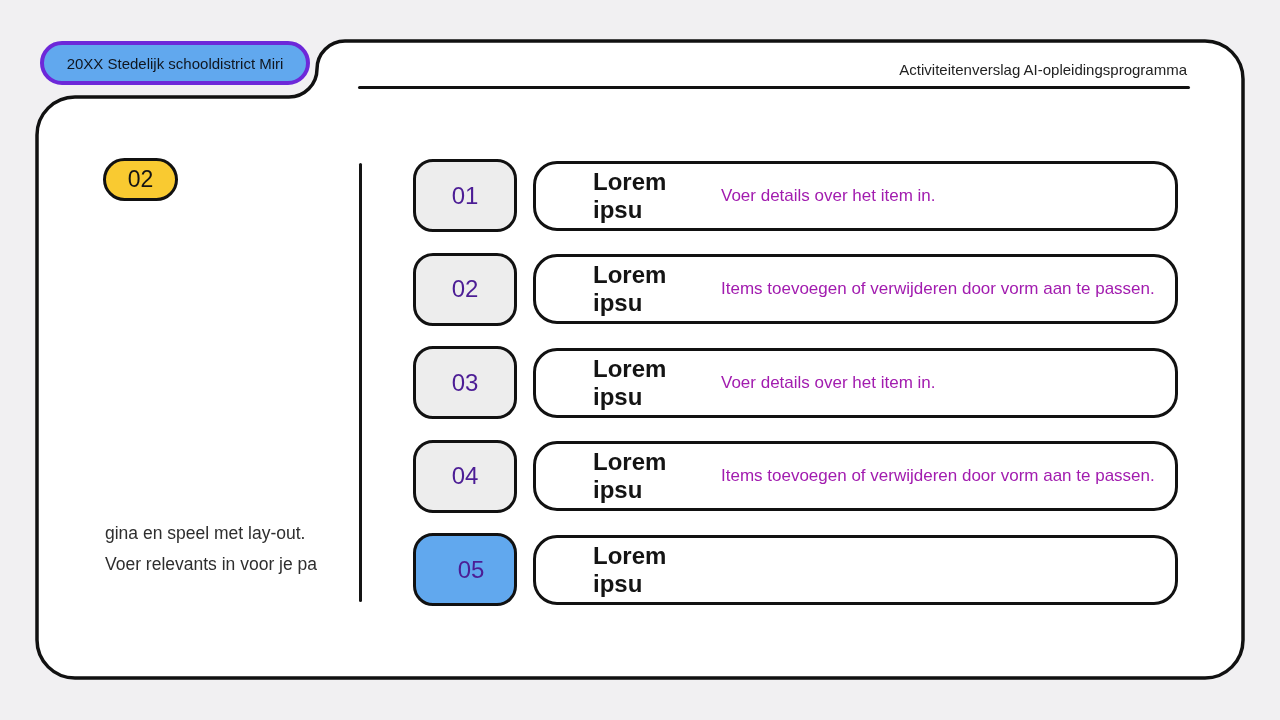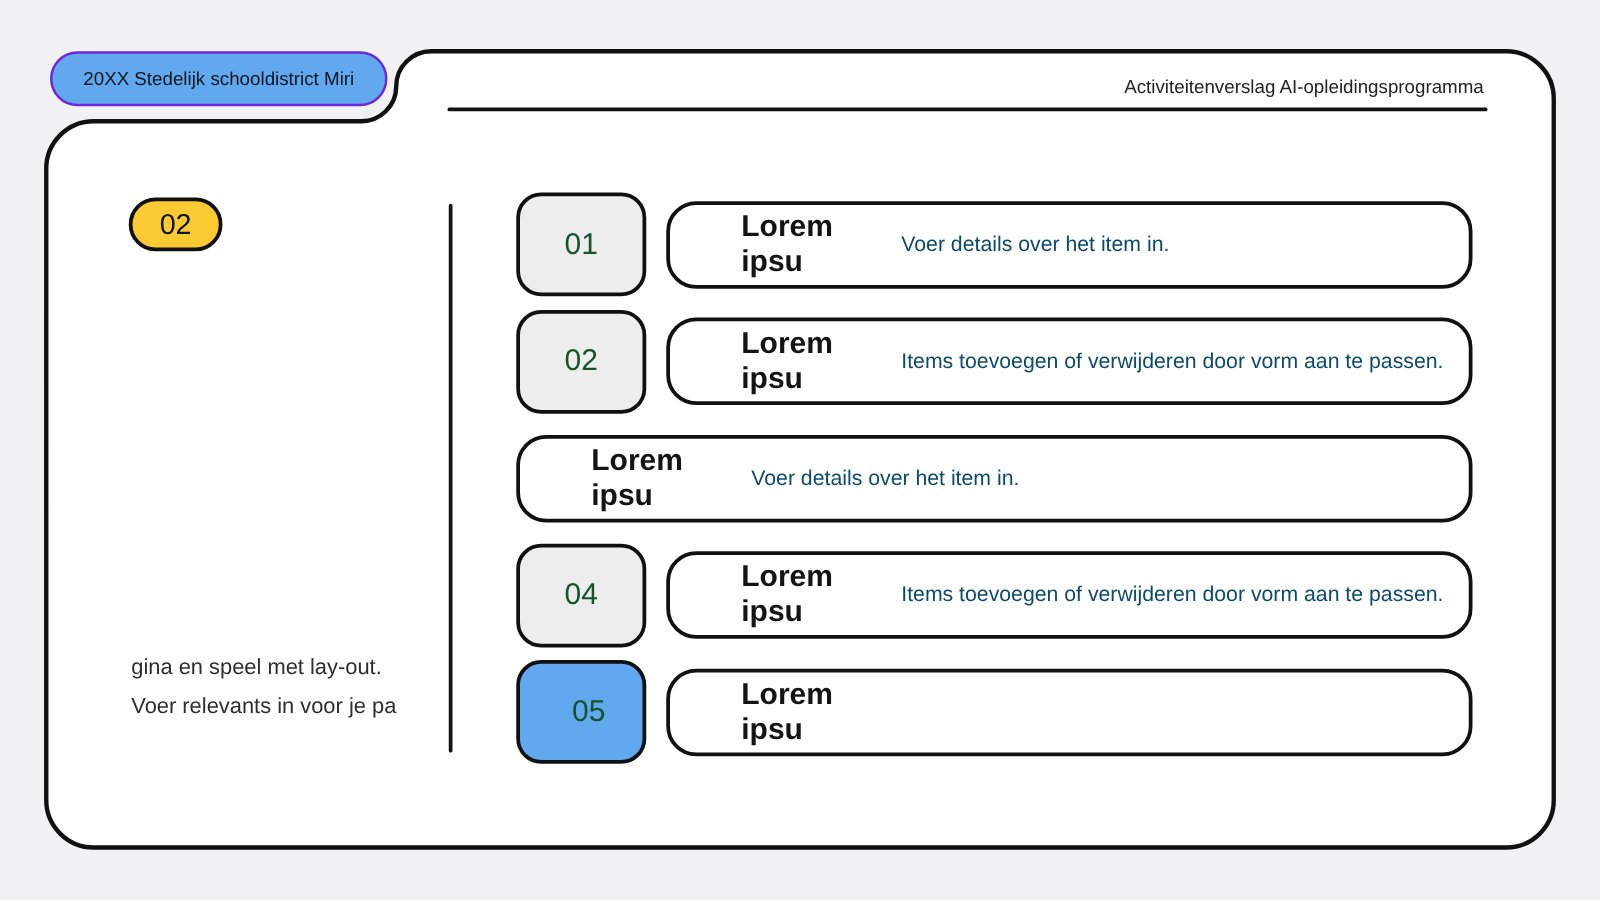--- a/index.html
+++ b/index.html
@@ -9,21 +9,21 @@
     font-family:"Liberation Sans", sans-serif;
     color:#1B1B1B;
     overflow:hidden;
   }
   .stage{position:relative;width:1280px;height:720px;}
   .card-svg{position:absolute;left:0;top:0;width:1280px;height:720px;}
 
   
   .top-badge{
     position:absolute;left:40px;top:41px;width:270px;height:44px;
-    box-sizing:border-box;border:2px solid #6d28d9;border-radius:23px;
+    box-sizing:border-box;border:4px solid #6d28d9;border-radius:23px;
     background:#61A8EE;
     display:flex;align-items:center;justify-content:center;
     font-size:15px;color:#10161F;
   }
 
   
   .header-title{
     position:absolute;right:93px;top:61px;width:600px;
     text-align:right;font-size:15px;color:#222;
   }
@@ -54,37 +54,37 @@
     background:#141414;border-radius:2px;
   }
 
   
   .rows{
     position:absolute;left:413px;top:160px;width:765px;
     display:flex;flex-direction:column;gap:22.5px;
   }
   .row{display:flex;align-items:center;gap:16px;height:71px;}
   .num-box{
-    width:104px;height:83px;box-sizing:border-box;
+    width:104px;height:73px;box-sizing:border-box;
     border:3.5px solid #111;border-radius:20px;background:#EDEDED;
     display:flex;align-items:center;justify-content:center;
-    font-size:24px;color:#14532d;flex:0 0 104px;
+    font-size:24px;color:#4c1d95;flex:0 0 104px;
   }
   .row.highlight .num-box{background:#61A8EE;padding-left:12px;}
   .item-box{
     flex:1;height:70px;box-sizing:border-box;
     border:3.5px solid #111;border-radius:24px;background:#FFFFFF;
     display:flex;align-items:center;
     padding-left:57px;
   }
   .item-label{
     font-size:24px;font-weight:700;color:#141414;
     flex:0 0 128px;
   }
-  .item-desc{font-size:17px;color:#0c4a6e;}
+  .item-desc{font-size:17px;color:#a21caf;}
 </style>
 </head>
 <body>
 
 <div class="stage">
 
   <svg class="card-svg" viewBox="0 0 1280 720" xmlns="http://www.w3.org/2000/svg">
     <path d="M 345 41 H 1205 A 38 38 0 0 1 1243 79 V 640 A 38 38 0 0 1 1205 678
              H 75 A 38 38 0 0 1 37 640 V 135 A 38 38 0 0 1 75 97 H 289
              A 28 28 0 0 0 317 69 A 28 28 0 0 1 345 41 Z" fill="#FFFFFF" stroke="#111111" stroke-width="3.5"></path>
@@ -111,20 +111,21 @@
         </div>
       </div>
       <div class="row">
         <div class="num-box">02</div>
         <div class="item-box">
           <div class="item-label">Lorem ipsu</div>
           <div class="item-desc">Items toevoegen of verwijderen door vorm aan te passen.</div>
         </div>
       </div>
       <div class="row">
+        <div class="num-box">03</div>
         <div class="item-box">
           <div class="item-label">Lorem ipsu</div>
           <div class="item-desc">Voer details over het item in.</div>
         </div>
       </div>
       <div class="row">
         <div class="num-box">04</div>
         <div class="item-box">
           <div class="item-label">Lorem ipsu</div>
           <div class="item-desc">Items toevoegen of verwijderen door vorm aan te passen.</div>

